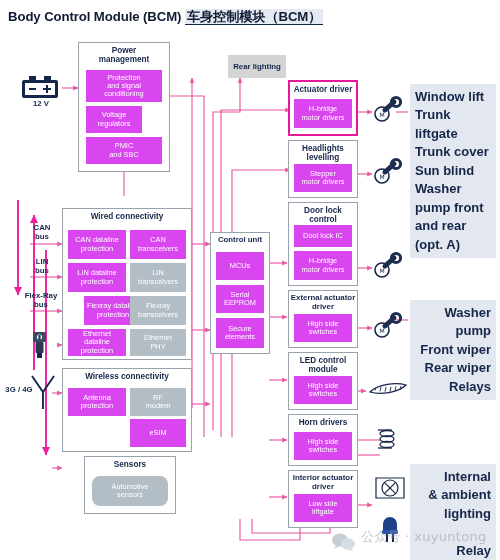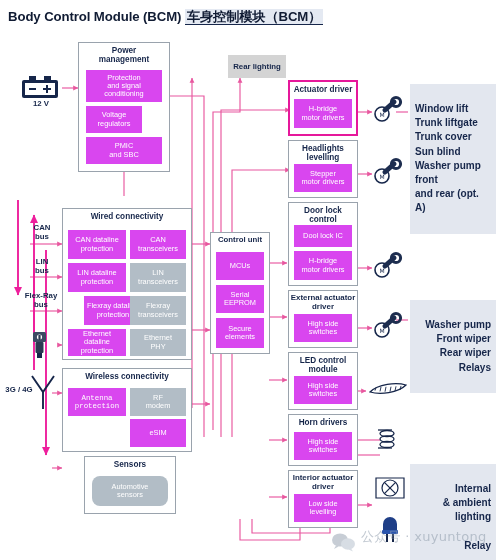--- a/index.html
+++ b/index.html
@@ -41,22 +41,22 @@
   .chip.grey{background:#b2bdc6;}
 
   
   .greybox{
     position:absolute;box-sizing:border-box;background:#d4d4d4;
     display:flex;align-items:center;justify-content:center;
     font-size:7.8px;font-weight:bold;color:#16264a;
   }
   .outlabel{
     position:absolute;box-sizing:border-box;background:#e3e7ef;
-    font-size:10px;font-weight:bold;line-height:1.42;color:#16264a;
-    padding:18px 5px;white-space:pre-line;
+    font-size:13px;font-weight:bold;line-height:1.42;color:#16264a;
+    padding:4px 5px;white-space:pre-line;
   }
 
   
   .sidetext{
     position:absolute;text-align:center;font-size:7.8px;font-weight:bold;
     line-height:1.15;color:#16264a;white-space:pre-line;
   }
 
   svg.wires{position:absolute;left:0;top:0;width:500px;height:560px;overflow:visible;}
   svg.icons{position:absolute;left:0;top:0;width:500px;height:560px;overflow:visible;}
@@ -281,21 +281,21 @@
   <div class="chip grey" style="left:130px;top:296px;width:56px;height:29px;white-space:pre-line;">Flexray
 transceivers</div>
   <div class="chip blue" style="left:68px;top:329px;width:58px;height:27px;white-space:pre-line;">Ethernet dataline
 protection</div>
   <div class="chip grey" style="left:130px;top:329px;width:56px;height:27px;white-space:pre-line;">Ethernet
 PHY</div>
 
   <div class="gbox" style="left:62px;top:368px;width:130px;height:84px;">
     <div class="ghead">Wireless connectivity</div>
   </div>
-  <div class="chip blue" style="left:68px;top:388px;width:58px;height:28px;white-space:pre-line;font-family:Liberation Mono, monospace;">Antenna
+  <div class="chip blue" style="left:68px;top:388px;width:58px;height:28px;white-space:pre-line;">Antenna
 protection</div>
   <div class="chip blue" style="left:130px;top:419px;width:56px;height:28px;">eSIM</div>
   <div class="chip grey" style="left:130px;top:388px;width:56px;height:28px;white-space:pre-line;">RF
 modem</div>
 
   <div class="gbox" style="left:84px;top:456px;width:92px;height:58px;">
     <div class="ghead">Sensors</div>
   </div>
   <div class="chip grey" style="left:92px;top:476px;width:76px;height:30px;white-space:pre-line;border-radius:8px;">Automotive
 sensors</div>
@@ -348,21 +348,21 @@
     <div class="ghead">Horn drivers</div>
   </div>
   <div class="chip blue" style="left:294px;top:432px;width:58px;height:28px;white-space:pre-line;">High side
 switches</div>
 
   <div class="gbox" style="left:288px;top:470px;width:70px;height:58px;">
     <div class="ghead" style="white-space:pre-line;font-size:7.9px;">Interior actuator
 driver</div>
   </div>
   <div class="chip blue" style="left:294px;top:494px;width:58px;height:28px;white-space:pre-line;">Low side
-levelling</div>
+liftgate</div>
 
   <div class="outlabel" style="left:410px;top:84px;width:86px;">Window lift
 Trunk liftgate
 Trunk cover
 Sun blind
 Washer pump front
 and rear (opt. A)</div>
   <div class="outlabel" style="left:410px;top:300px;width:86px;text-align:right;">Washer pump
 Front wiper
 Rear wiper

